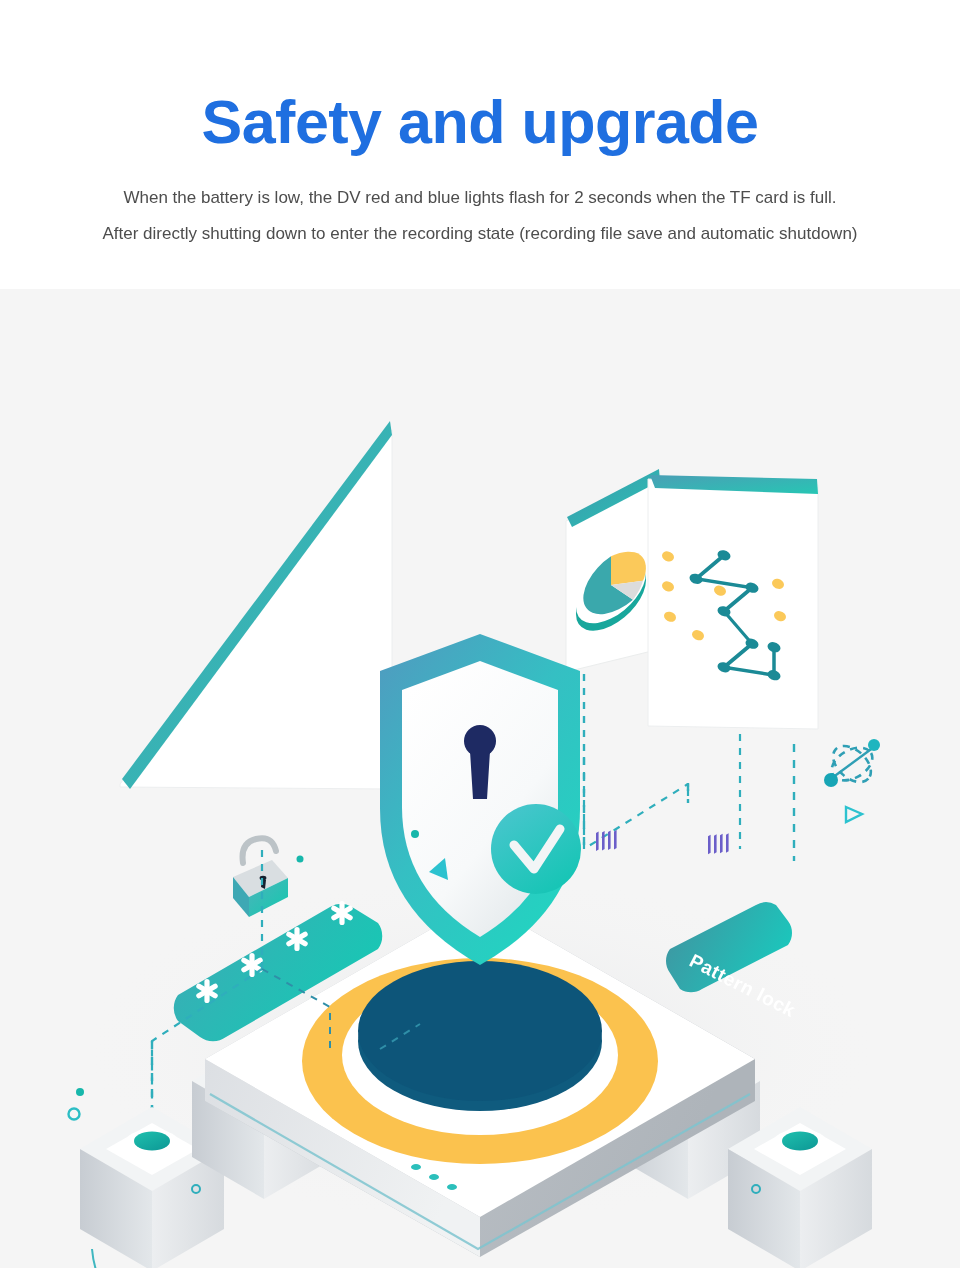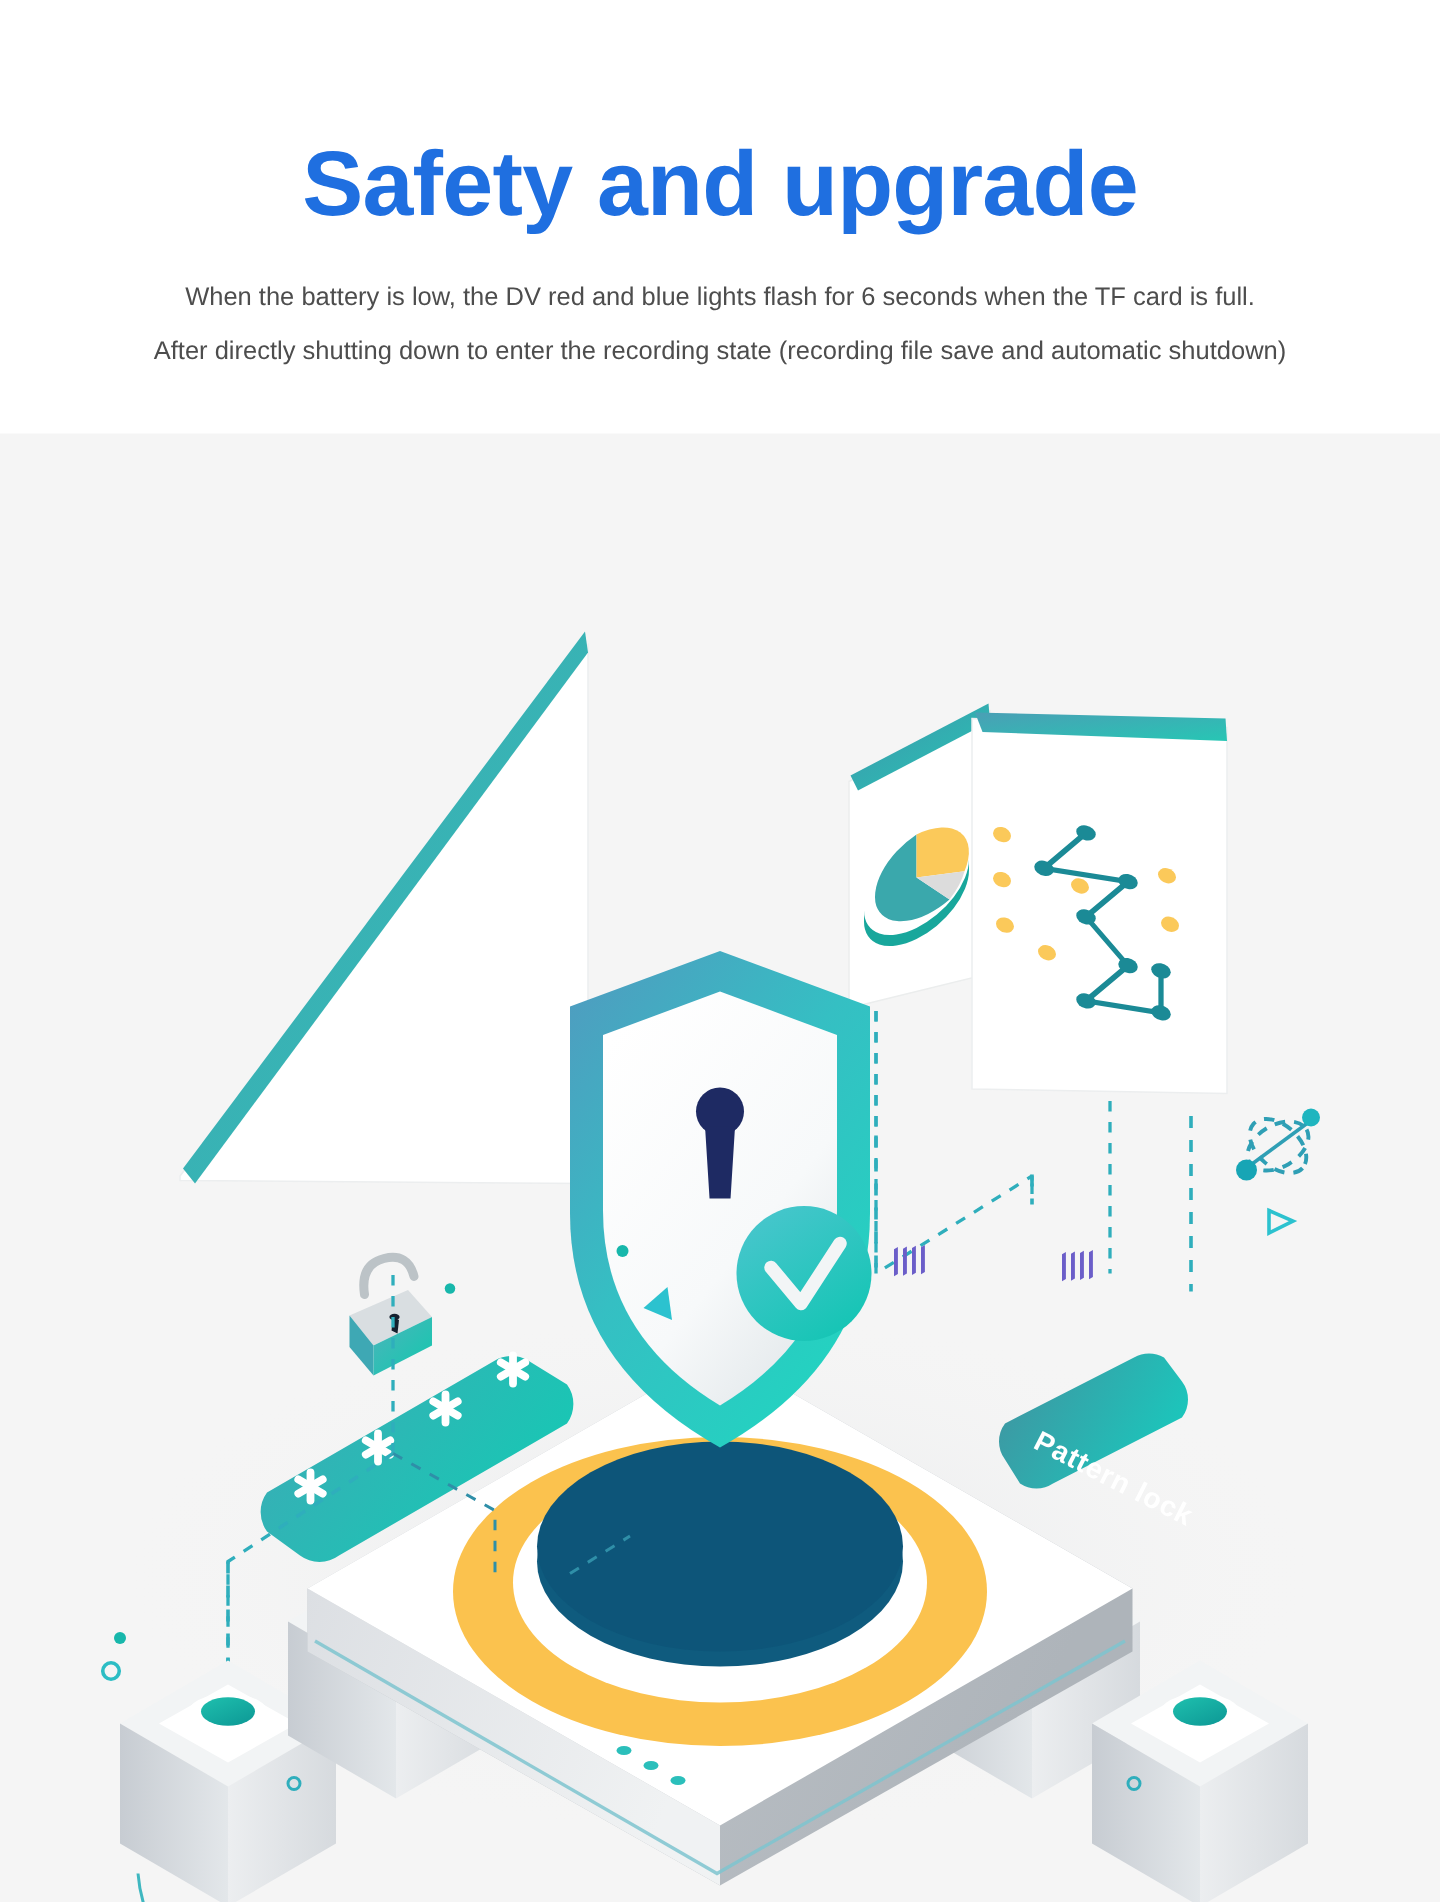--- a/index.html
+++ b/index.html
@@ -76,21 +76,21 @@
     letter-spacing: 0.6px;
   }
 </style>
 </head>
 <body>
 
 <div class="header">
   <div class="page-title">Safety and upgrade</div>
 
   <div class="subtitle-wrap">
-    <div class="subtitle-line">When the battery is low, the DV red and blue lights flash for 6 seconds when the TF card is full.</div>
+    <div class="subtitle-line">When the battery is low, the DV red and blue lights flash for 2 seconds when the TF card is full.</div>
     <div class="subtitle-line">After directly shutting down to enter the recording state (recording file save and automatic shutdown)</div>
   </div>
 </div>
 
 <div class="stage">
   <svg width="960" height="979" viewBox="0 0 960 979" xmlns="http://www.w3.org/2000/svg">
     <defs>
       <linearGradient id="gTealBarA" x1="0" y1="0" x2="1" y2="1">
         <stop offset="0" stop-color="#4a9fb5"></stop>
         <stop offset="1" stop-color="#27c6b4"></stop>

